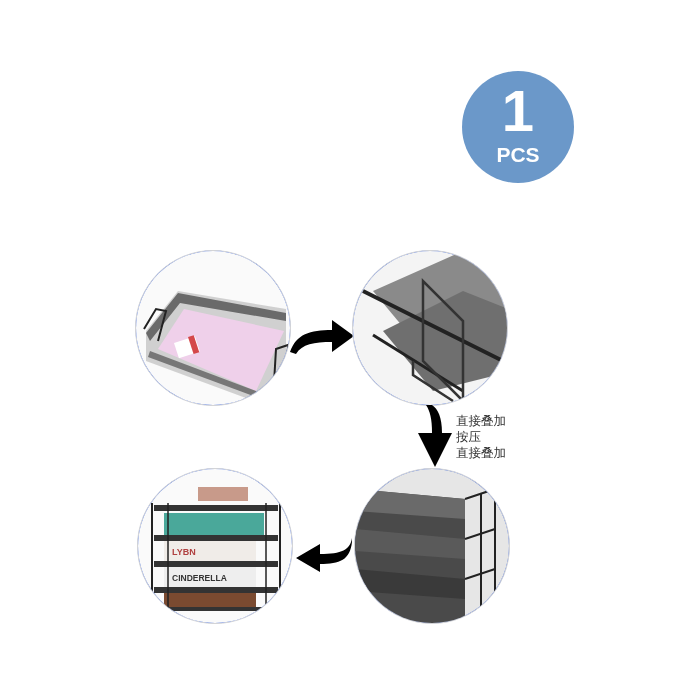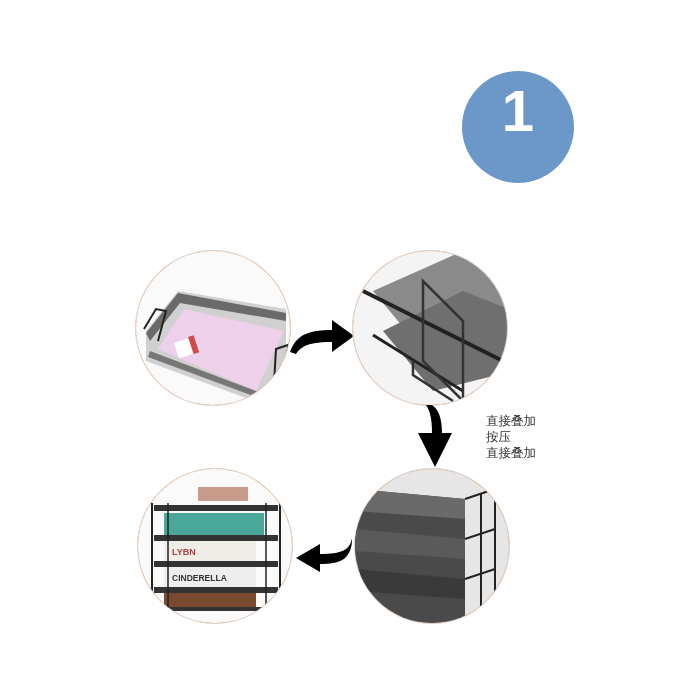--- a/index.html
+++ b/index.html
@@ -1,30 +1,31 @@
 <!DOCTYPE html>
 <html><head>
 <meta charset="utf-8">
 <style>
   html, body { margin:0; padding:0; background:#ffffff; }
   body { width:700px; height:700px; position:relative; overflow:hidden; font-family:"Liberation Sans", sans-serif; }
   .badge { position:absolute; left:462px; top:71px; width:112px; height:112px; border-radius:50%; background:#6b98c9; color:#fff; text-align:center; }
   .badge .num { position:absolute; left:0; right:0; top:10px; font-size:58px; font-weight:bold; line-height:60px; }
   .badge .unit { position:absolute; left:0; right:0; top:72px; font-size:21px; font-weight:bold; line-height:24px; }
-  .photo { position:absolute; width:154px; height:154px; border-radius:50%; border:1px solid #d6d6d6; overflow:hidden; background:#f97316;text-align:center; }
+  .photo { position:absolute; width:154px; height:154px; border-radius:50%; border:1px solid #d6d6d6; overflow:hidden; background:#1d4ed8;text-align:center; }
   .photo svg { position:absolute; left:0; top:0; }
   .arrow { position:absolute; }
-  .note { position:absolute; left:456px; top:413px; font-family:Liberation Serif, serif; font-size:12.5px; line-height:16px; color:#333;margin-left:30px; }
+  .note { position:absolute; left:456px; top:413px; font-family:Liberation Serif, serif; font-size:12.5px; line-height:16px; color:#333; }
   .note div { white-space:nowrap; }
 </style>
 </head>
 <body>
 
 <div class="badge">
   <div class="num">1</div>
+  <div class="unit">PCS</div>
 </div>
 
 <div class="photo" style="left:135px;top:250px;">
   <svg width="154" height="154" viewBox="0 0 154 154">
     <rect width="154" height="154" fill="#fafafa"></rect>
     <polygon points="10,80 42,40 150,58 150,120 118,150 10,110" fill="#555" opacity="0.25"></polygon>
     <polygon points="22,98 48,58 148,80 120,140" fill="#efd0ea"></polygon>
     <polygon points="10,82 42,42 150,62 150,70 44,52 14,90" fill="#6a6a6a"></polygon>
     <polygon points="14,100 120,140 120,146 12,106" fill="#777"></polygon>
     <rect x="38" y="92" width="22" height="16" fill="#fff" transform="rotate(-18 38 92)"></rect>

